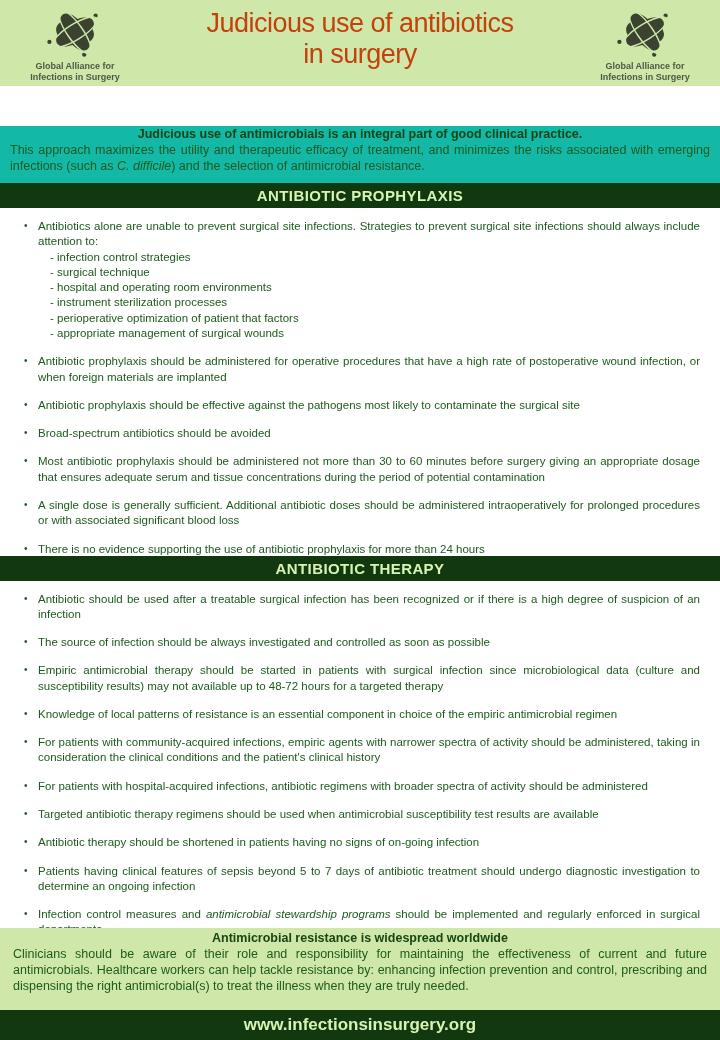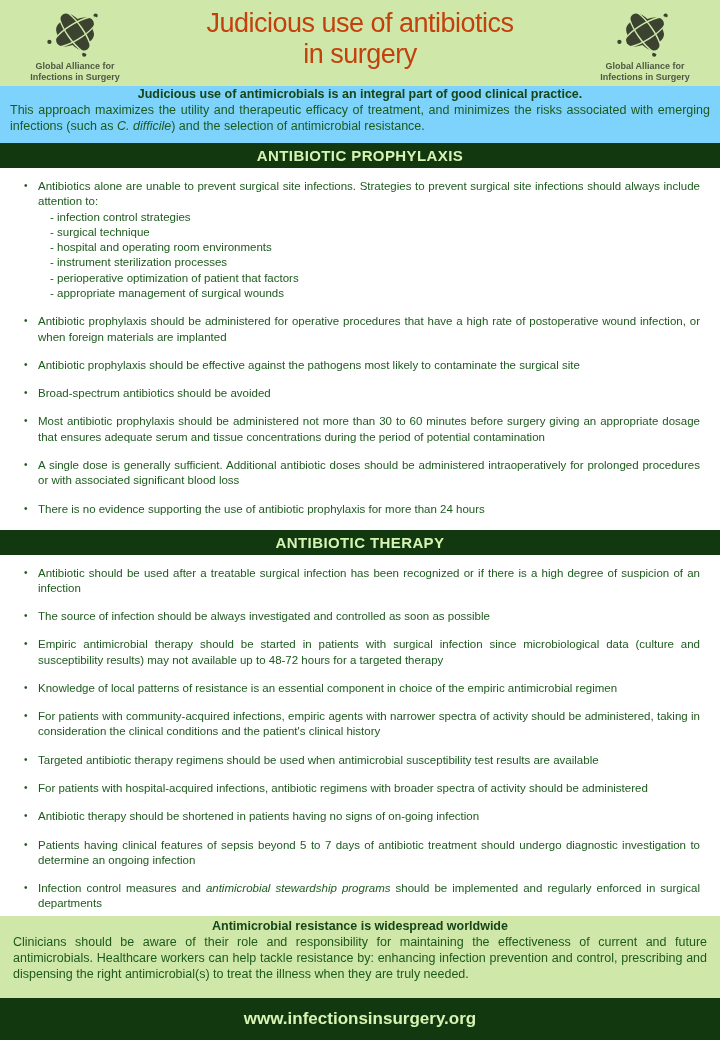--- a/index.html
+++ b/index.html
@@ -50,23 +50,24 @@
   .page-title {
     font-size: 27px;
     font-weight: normal;
     letter-spacing: -0.5px;
     color: #c2410c;
     line-height: 1.15;
   }
 
   
   .intro {
-    background: #7dd3fc;
+    background: #14b8a6;
     padding: 1px 10px 9px 10px;
     flex-shrink: 0;
+    margin-top: 40px;
   }
   .intro-bold {
     text-align: center;
     font-weight: bold;
     font-size: 12.5px;
     color: #174517;
     margin-bottom: 1px;
   }
   .intro-body {
     font-size: 12.5px;
@@ -138,21 +139,21 @@
   .resistance-body {
     font-size: 12.5px;
     line-height: 1.28;
     text-align: justify;
     color: #1d5a1d;
   }
 
   
   .footer {
     background: #11380f;
-    height: 42px;
+    height: 30px;
     display: flex;
     align-items: center;
     justify-content: center;
     flex-shrink: 0;
   }
   .footer-url {
     color: #d8f4b4;
     font-weight: bold;
     font-size: 17px;
   }
@@ -293,26 +294,26 @@
           <div class="bullet-text">Knowledge of local patterns of resistance is an essential component in choice of the empiric antimicrobial regimen</div>
 
         </li>
 
         <li>
           <div class="bullet-text">For patients with community-acquired infections, empiric agents with narrower spectra of activity should be administered, taking in consideration the clinical conditions and the patient's clinical history</div>
 
         </li>
 
         <li>
+          <div class="bullet-text">For patients with hospital-acquired infections, antibiotic regimens with broader spectra of activity should be administered</div>
+
+        </li>
+
+        <li>
           <div class="bullet-text">Targeted antibiotic therapy regimens should be used when antimicrobial susceptibility test results are available</div>
-
-        </li>
-
-        <li>
-          <div class="bullet-text">For patients with hospital-acquired infections, antibiotic regimens with broader spectra of activity should be administered</div>
 
         </li>
 
         <li>
           <div class="bullet-text">Antibiotic therapy should be shortened in patients having no signs of on-going infection</div>
 
         </li>
 
         <li>
           <div class="bullet-text">Patients having clinical features of sepsis beyond 5 to 7 days of antibiotic treatment should undergo diagnostic investigation to determine an ongoing infection</div>

